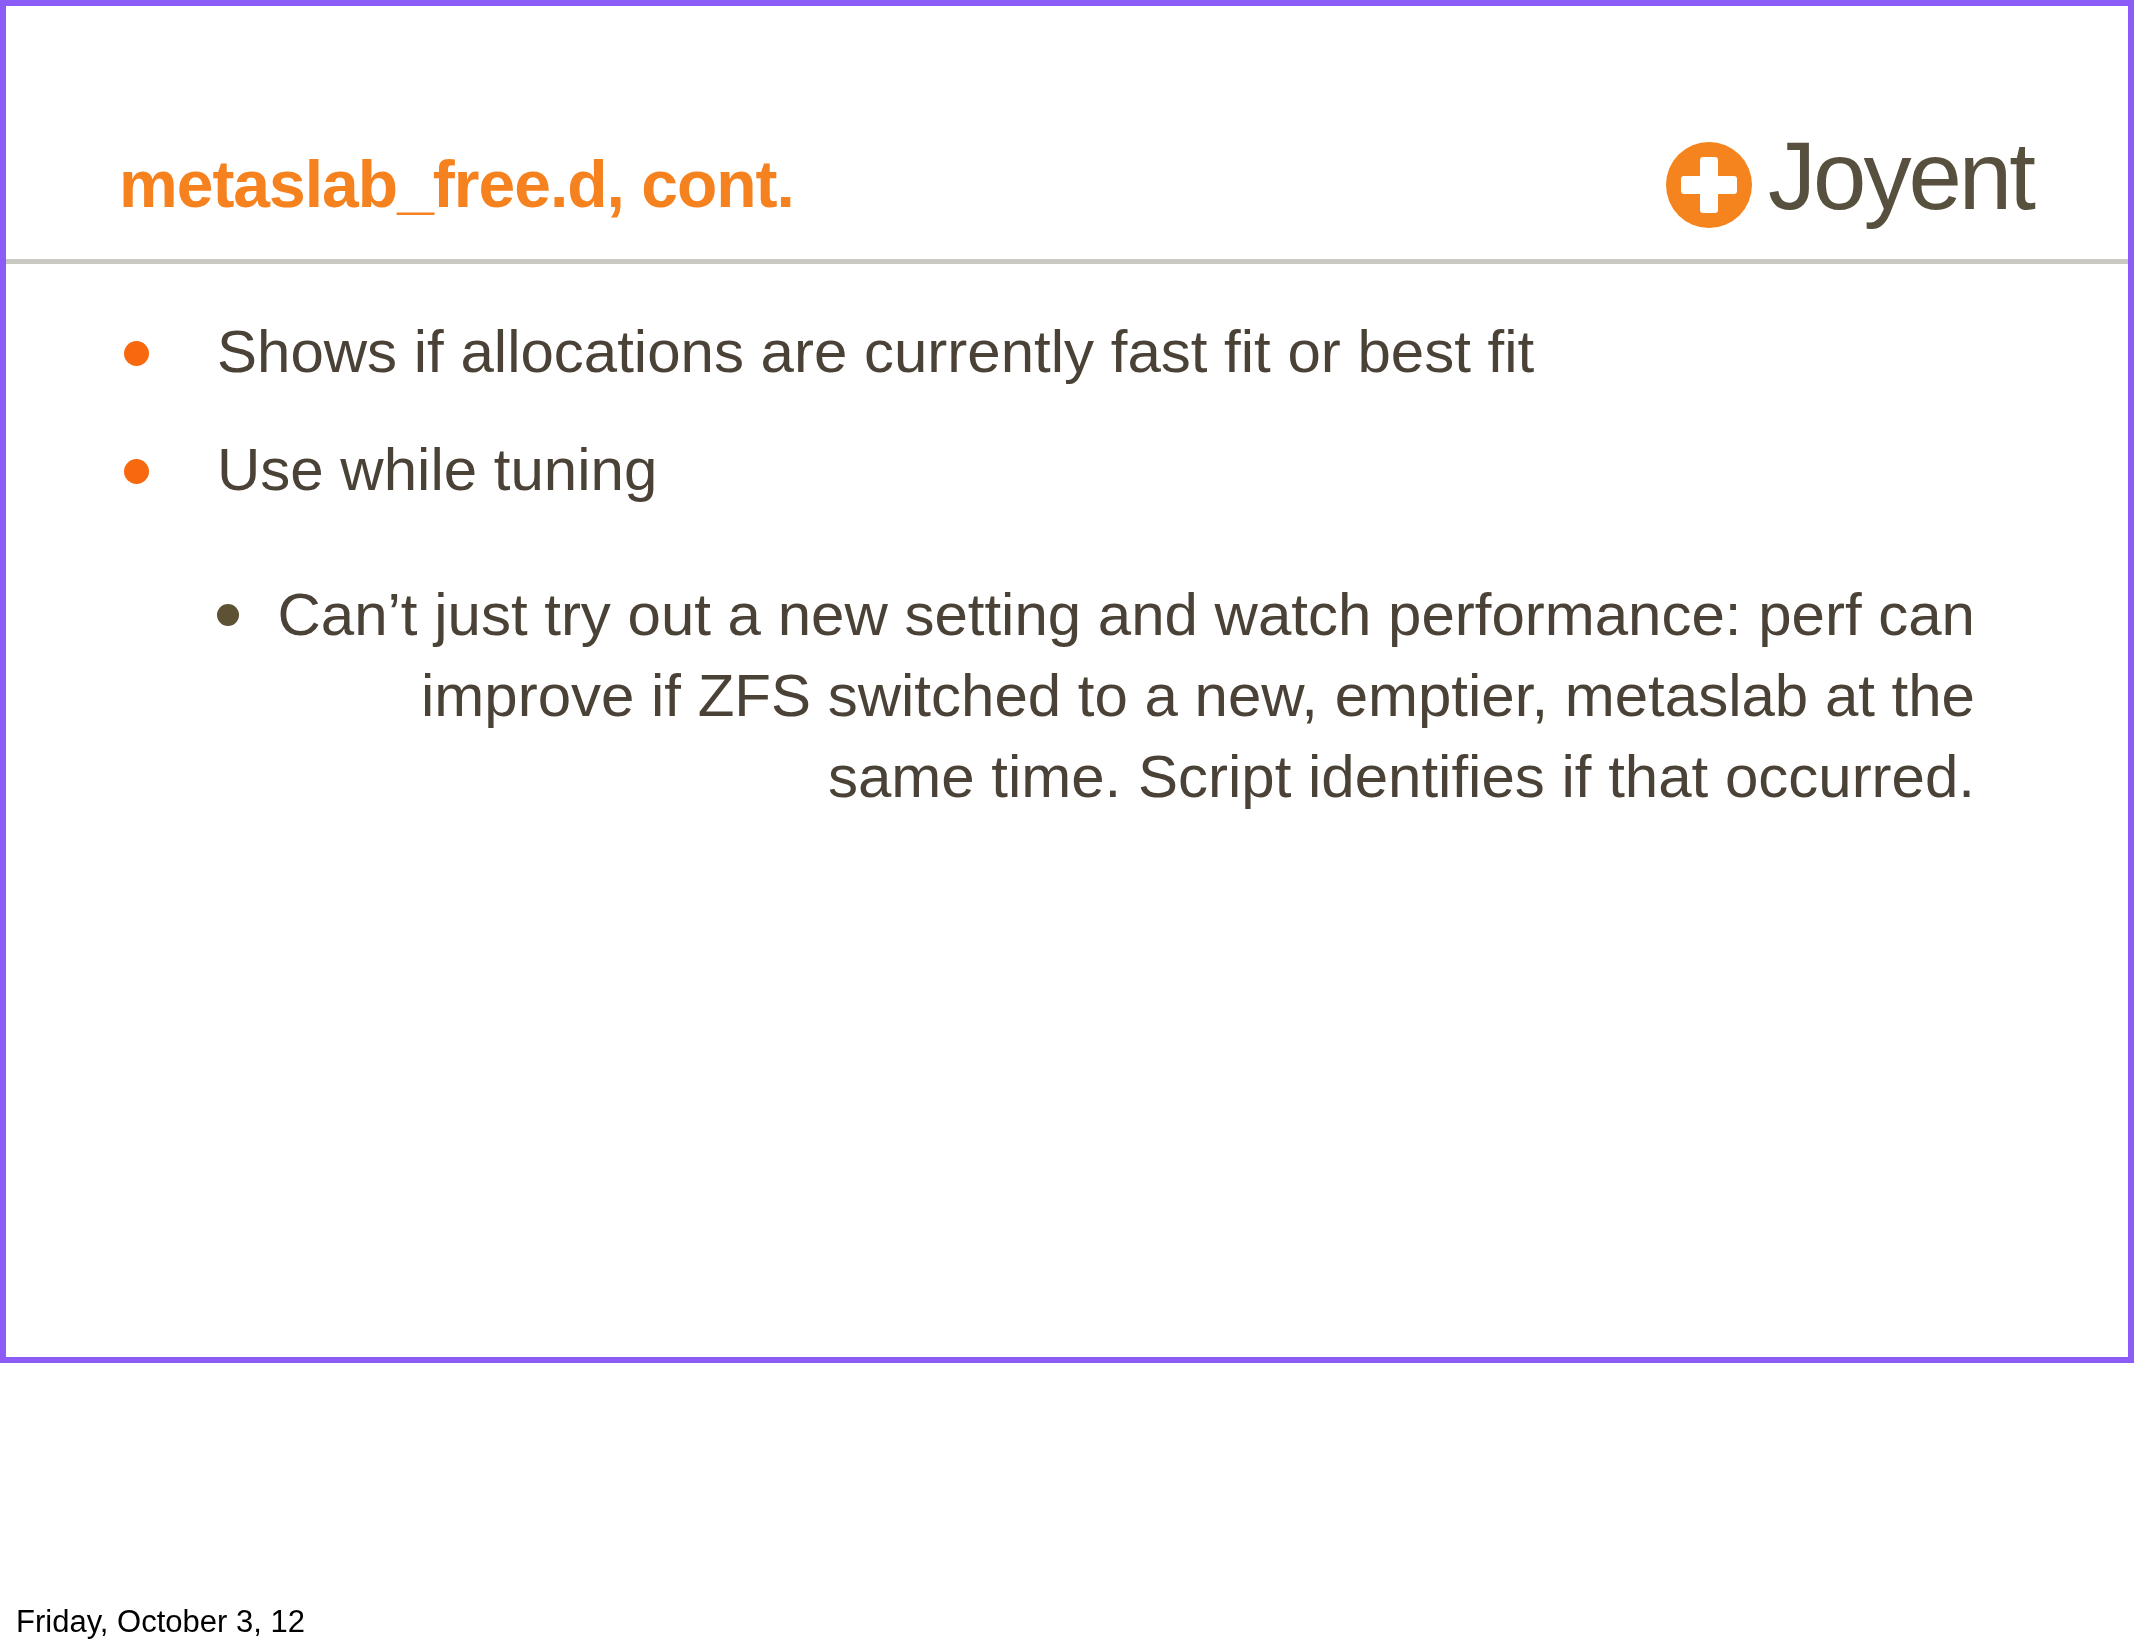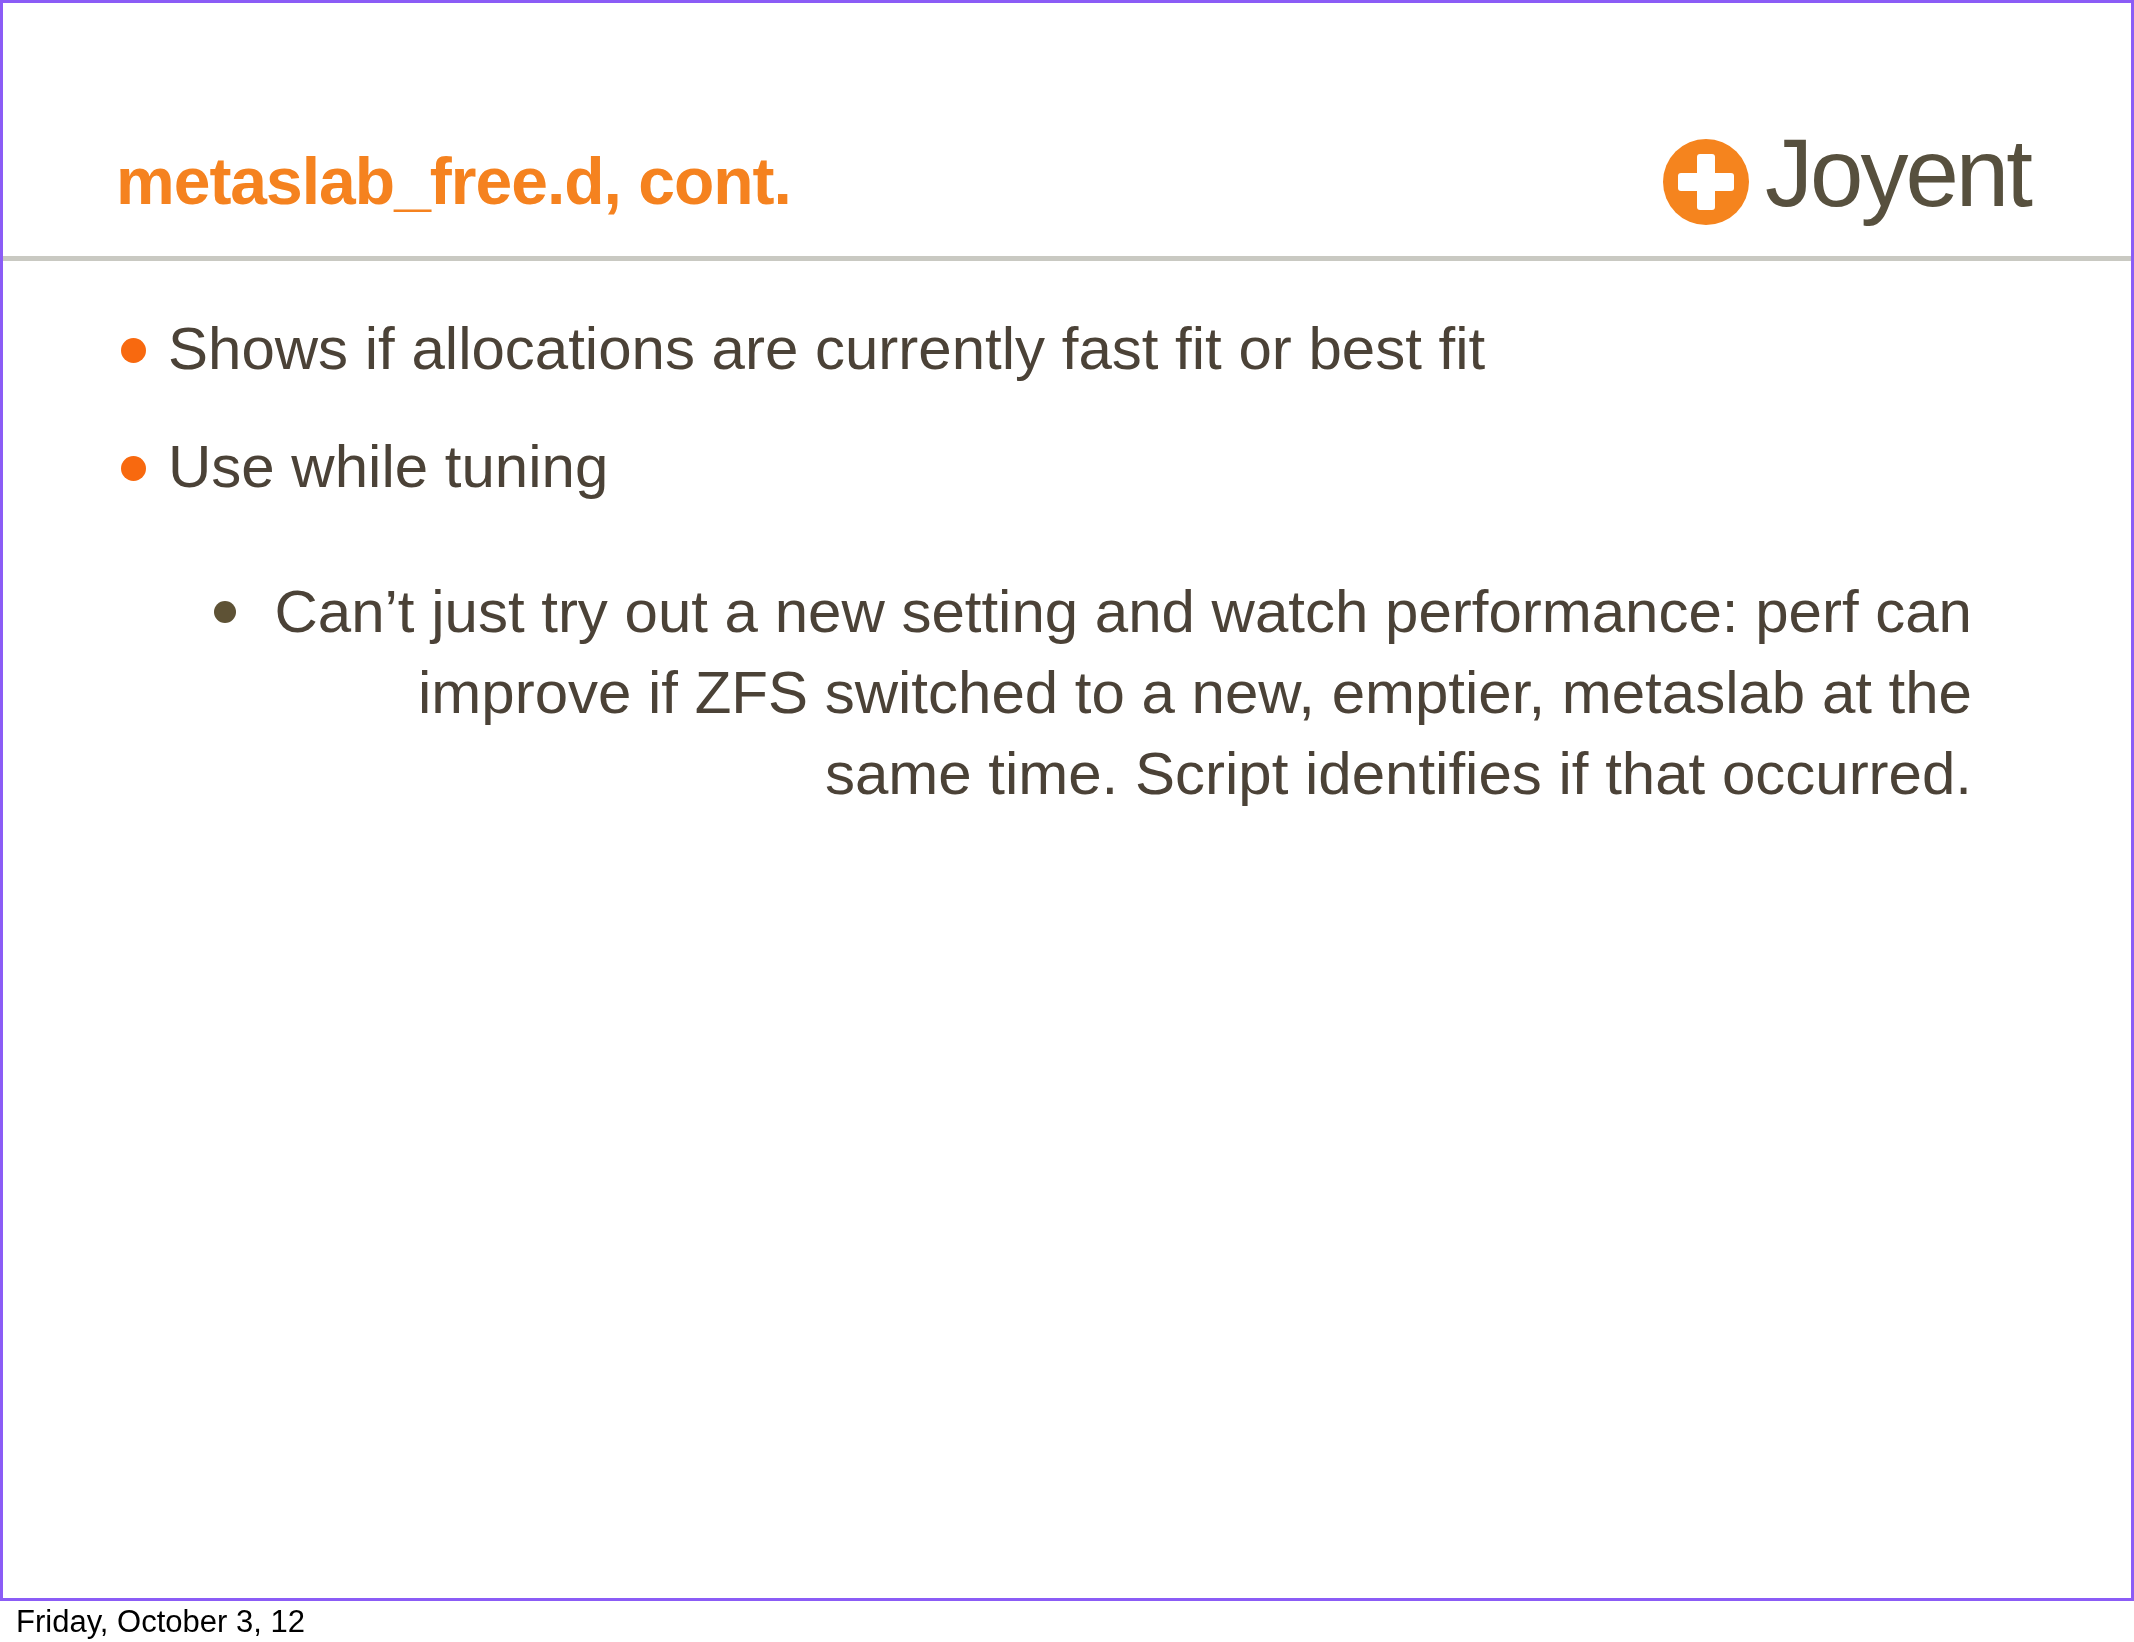--- a/index.html
+++ b/index.html
@@ -13,23 +13,23 @@
     width: 2134px;
     height: 1642px;
     background: #ffffff;
     overflow: hidden;
   }
   .slide {
     position: absolute;
     left: 0;
     top: 0;
     width: 2134px;
-    height: 1601px;
+    height: 1363px;
     box-sizing: border-box;
-    border: 3px solid #8b5cf6;
+    border: 6px solid #8b5cf6;
     background: #ffffff;
   }
   .slide-header {
     position: absolute;
     left: 0;
     top: 0;
     width: 100%;
     height: 253px;
   }
   .slide-title {
@@ -74,20 +74,21 @@
   .bullets {
     position: absolute;
     left: 113px;
     top: 310px;
     width: 1960px;
   }
   .bullet-row {
     display: flex;
     align-items: flex-start;
     margin-bottom: 46px;
+    gap: 46px;
   }
   .bullet-dot {
     flex: 0 0 auto;
     width: 25px;
     height: 25px;
     border-radius: 50%;
     background: #F8690F;
     margin: 25px 22px 0 5px;
   }
   .bullet-text {

